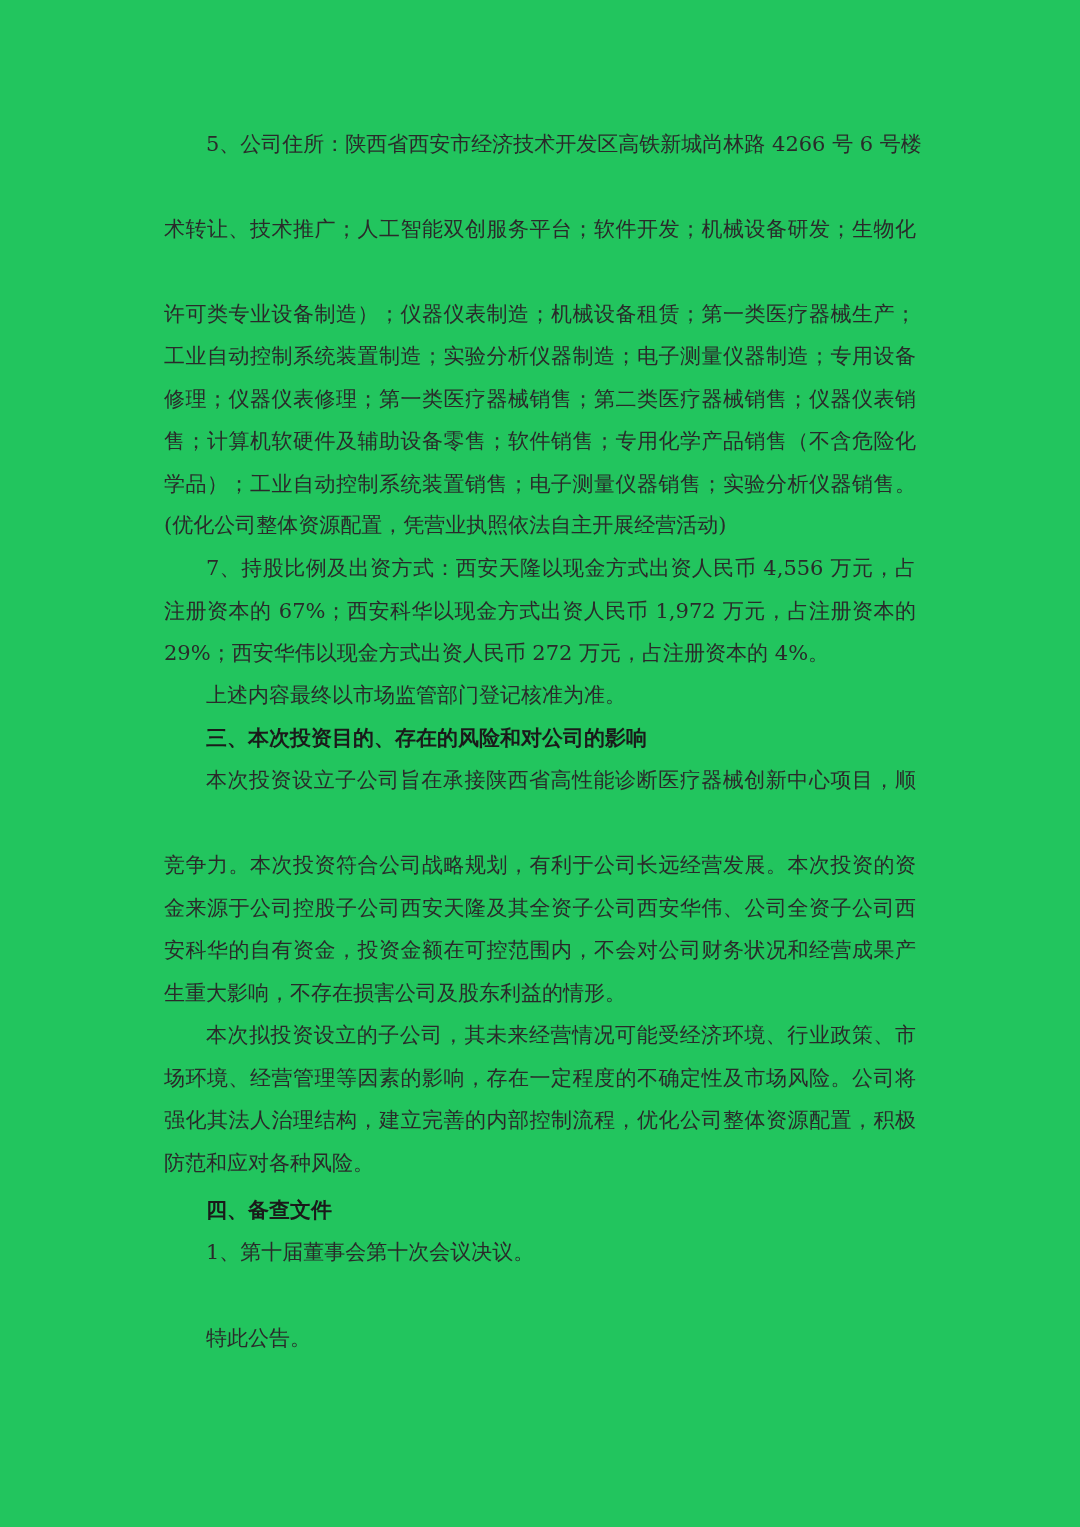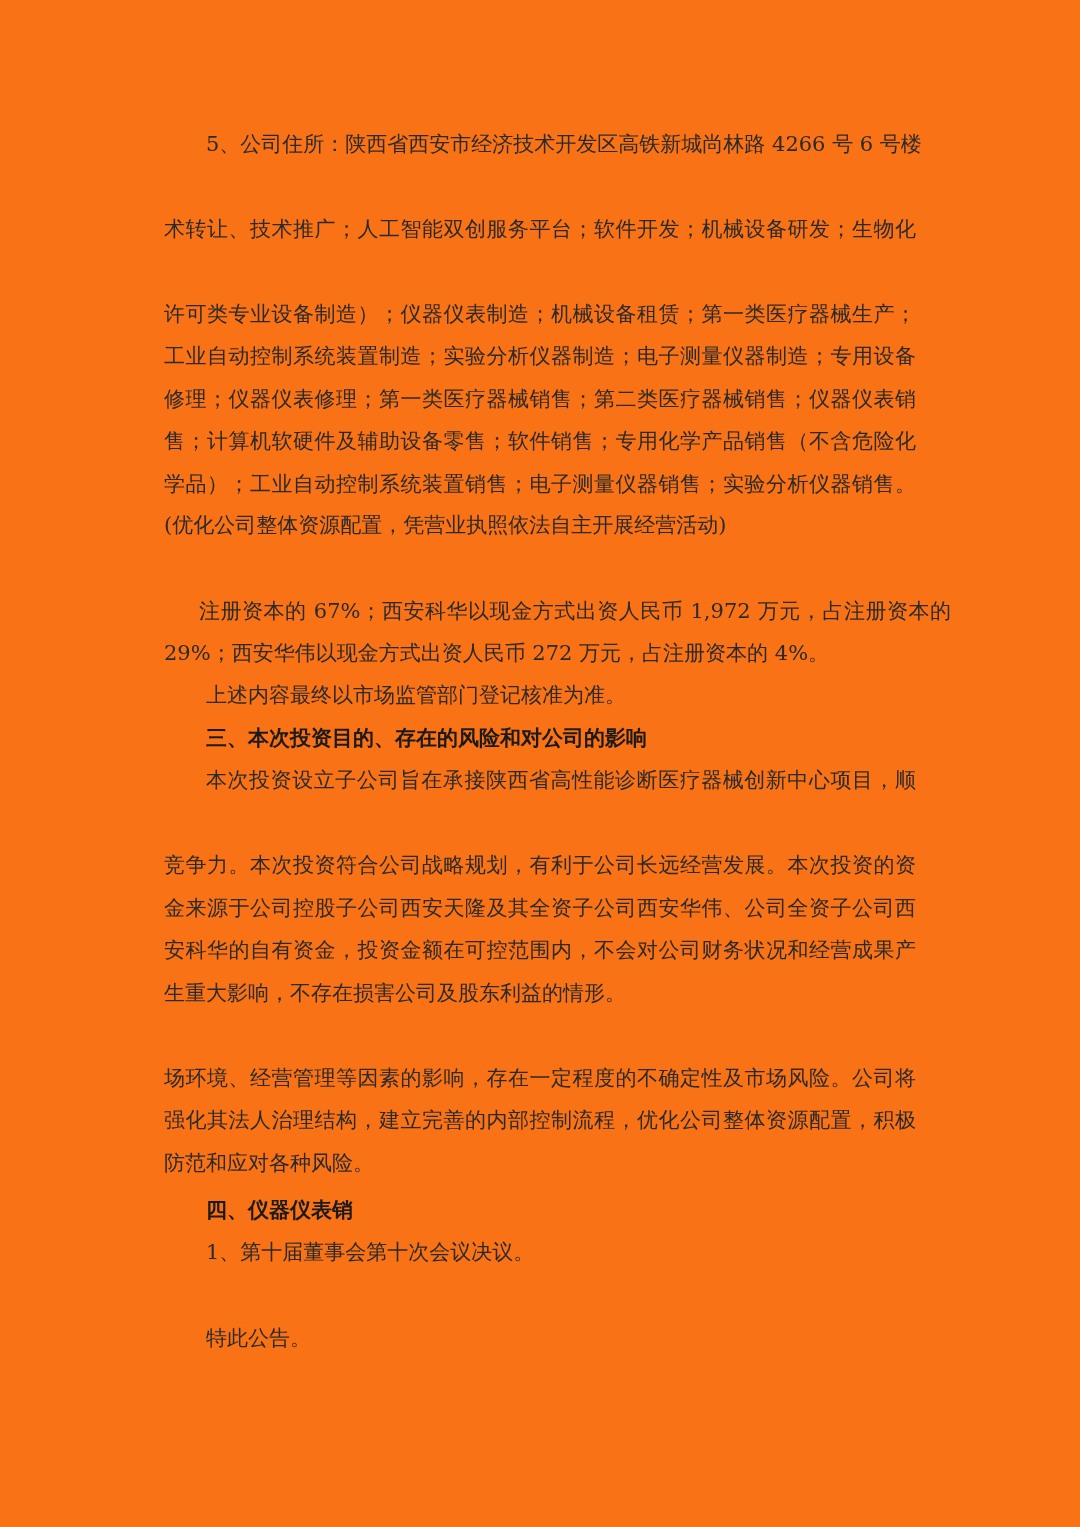--- a/index.html
+++ b/index.html
@@ -13,21 +13,21 @@
     position: relative;
     overflow: hidden;
     font-family: "DejaVu Serif", "Liberation Serif", serif;
     color: #2a2a2a;
   }
   .page {
     position: absolute;
     left: 0; top: 0;
     width: 1080px;
     height: 1527px;
-    background: #f97316;
+    background: #22c55e;
   }
   .line {
     position: absolute;
     left: 164px;
     width: 752px;
     height: 36px;
     line-height: 36px;
     font-size: 21px;
     white-space: nowrap;
     text-align: justify;
@@ -51,35 +51,37 @@
   <div class="line indent" style="top:126px;">5、公司住所：陕西省西安市经济技术开发区高铁新城尚林路 4266 号 6 号楼</div>
 
   <div class="line" style="top:211px;">术转让、技术推广；人工智能双创服务平台；软件开发；机械设备研发；生物化</div>
   <div class="line" style="top:296px;">许可类专业设备制造）；仪器仪表制造；机械设备租赁；第一类医疗器械生产；</div>
   <div class="line" style="top:338px;">工业自动控制系统装置制造；实验分析仪器制造；电子测量仪器制造；专用设备</div>
   <div class="line" style="top:381px;">修理；仪器仪表修理；第一类医疗器械销售；第二类医疗器械销售；仪器仪表销</div>
   <div class="line" style="top:423px;">售；计算机软硬件及辅助设备零售；软件销售；专用化学产品销售（不含危险化</div>
   <div class="line" style="top:466px;">学品）；工业自动控制系统装置销售；电子测量仪器销售；实验分析仪器销售。</div>
   <div class="line last" style="top:507px;">(优化公司整体资源配置，凭营业执照依法自主开展经营活动)</div>
 
-  <div class="line" style="top:593px;margin-left:35px;">注册资本的 67%；西安科华以现金方式出资人民币 1,972 万元，占注册资本的</div>
+  <div class="line indent" style="top:550px;">7、持股比例及出资方式：西安天隆以现金方式出资人民币 4,556 万元，占</div>
+  <div class="line" style="top:593px;">注册资本的 67%；西安科华以现金方式出资人民币 1,972 万元，占注册资本的</div>
   <div class="line last" style="top:635px;">29%；西安华伟以现金方式出资人民币 272 万元，占注册资本的 4%。</div>
 
   <div class="line indent last" style="top:677px;">上述内容最终以市场监管部门登记核准为准。</div>
 
   <div class="line indent heading" style="top:720px;">三、本次投资目的、存在的风险和对公司的影响</div>
 
   <div class="line indent" style="top:762px;">本次投资设立子公司旨在承接陕西省高性能诊断医疗器械创新中心项目，顺</div>
   <div class="line" style="top:847px;">竞争力。本次投资符合公司战略规划，有利于公司长远经营发展。本次投资的资</div>
   <div class="line" style="top:890px;">金来源于公司控股子公司西安天隆及其全资子公司西安华伟、公司全资子公司西</div>
   <div class="line" style="top:932px;">安科华的自有资金，投资金额在可控范围内，不会对公司财务状况和经营成果产</div>
   <div class="line last" style="top:975px;">生重大影响，不存在损害公司及股东利益的情形。</div>
 
+  <div class="line indent" style="top:1017px;">本次拟投资设立的子公司，其未来经营情况可能受经济环境、行业政策、市</div>
   <div class="line" style="top:1060px;">场环境、经营管理等因素的影响，存在一定程度的不确定性及市场风险。公司将</div>
   <div class="line" style="top:1102px;">强化其法人治理结构，建立完善的内部控制流程，优化公司整体资源配置，积极</div>
   <div class="line last" style="top:1145px;">防范和应对各种风险。</div>
 
-  <div class="line indent heading" style="top:1192px;">四、仪器仪表销</div>
+  <div class="line indent heading" style="top:1192px;">四、备查文件</div>
   <div class="line indent last" style="top:1234px;">1、第十届董事会第十次会议决议。</div>
 
   <div class="line indent last" style="top:1320px;">特此公告。</div>
 
 </div>
 
 </body></html>

